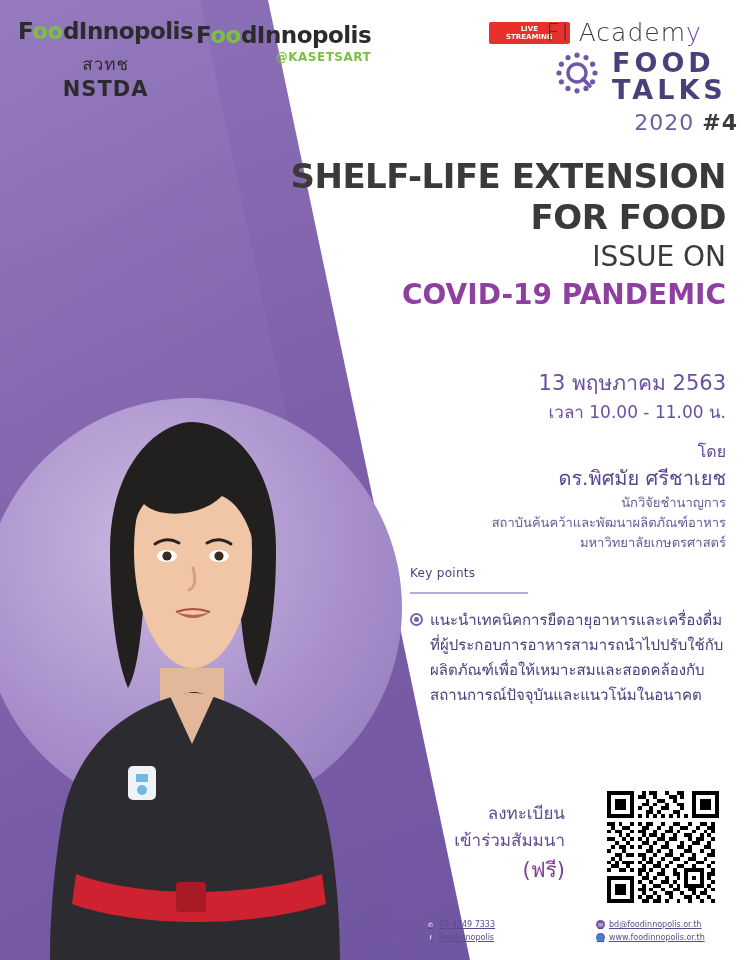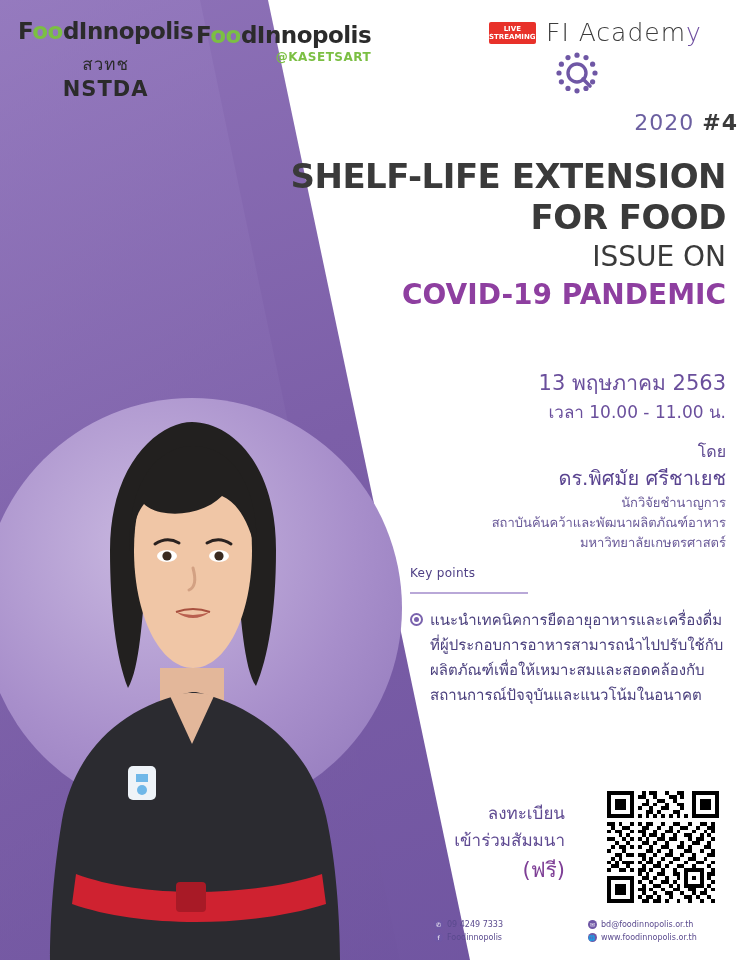--- a/index.html
+++ b/index.html
@@ -62,21 +62,21 @@
   .nstda { margin-top: 6px; text-align: center; }
   .nstda .th { font-size: 17px; color: #2b2b2b; letter-spacing: 1px; }
   .nstda .en { font-size: 21px; color: #2b2b2b; font-weight: bold; letter-spacing: 1px; }
   .kaset { font-size: 12px; color: #7bbf43; font-weight: bold; text-align: right; margin-top: 2px; letter-spacing: .5px;}
 
   
   .live {
     position: absolute; left: 489px; top: 22px;
     background: #e8312a; color: #fff;
     font-size: 7px; font-weight: bold; line-height: 8px;
-    padding: 3px 0; text-align: center; border-radius: 2px;
+    padding: 3px 17px; text-align: center; border-radius: 2px;
   }
   .fiacademy {
     position: absolute; left: 546px; top: 18px;
     font-size: 25px; letter-spacing: 1px; color: #3c3c3c; font-weight: 300;
   }
   .fiacademy .y { color: #6f4fa0; }
   .ft-circle { position: absolute; left: 556px; top: 52px; width: 42px; height: 42px; }
   .ft-words { position: absolute; left: 612px; top: 50px; color: #5b4a8c; }
   .ft-words .l1 { font-size: 27px; font-weight: bold; letter-spacing: 4px; line-height: 26px; color:#4b3f7a;}
   .ft-words .l2 { font-size: 27px; font-weight: bold; letter-spacing: 4px; line-height: 28px; color:#4b3f7a;}
@@ -152,21 +152,21 @@
     width: 122px; height: 122px; background: #fff; padding: 5px;
     z-index: 12;
   }
   .qr svg { display: block; }
 
   
   .contacts {
     position: absolute; right: 20px; bottom: 16px; width: 300px;
     z-index: 14; color: #5a4a8e; font-size: 8px; line-height: 13px;
   }
-  .contacts .row { display: flex; justify-content: center; gap: 24px; }
+  .contacts .row { display: flex; justify-content: space-between; gap: 24px; text-decoration: underline; }
   .contacts .c { display: flex; align-items: center; gap: 4px; width: 130px; }
   .contacts .dot {
     width: 9px; height: 9px; border-radius: 50%;
     background: #6f57a5; color: #fff; font-size: 6px;
     display: inline-flex; align-items: center; justify-content: center; flex: 0 0 auto;
   }
 </style>
 </head>
 <body>
 
@@ -256,20 +256,24 @@
           <circle cx="12" cy="36.4" r="2.6"></circle>
         <circle cx="5.4" cy="29.8" r="2.6"></circle>
           <circle cx="3" cy="21" r="2.6"></circle>
         <circle cx="5.4" cy="12.2" r="2.6"></circle>
           <circle cx="12" cy="5.6" r="2.6"></circle>
       </g>
       <circle cx="21" cy="21" r="9" fill="none" stroke="#6f57a5" stroke-width="3.4"></circle>
       <path d="M27 27 L34 34" stroke="#6f57a5" stroke-width="3.6" stroke-linecap="round"></path>
     </svg>
 
+    <div class="ft-words">
+      <div class="l1">FOOD</div>
+      <div class="l2">TALKS</div>
+    </div>
 
     <div class="ft-year">
       <span>2020</span>
       <b>#4</b>
     </div>
   </div>
 
   <div class="title-block">
     <div class="t1">SHELF-LIFE EXTENSION</div>
     <div class="t1">FOR FOOD</div>

